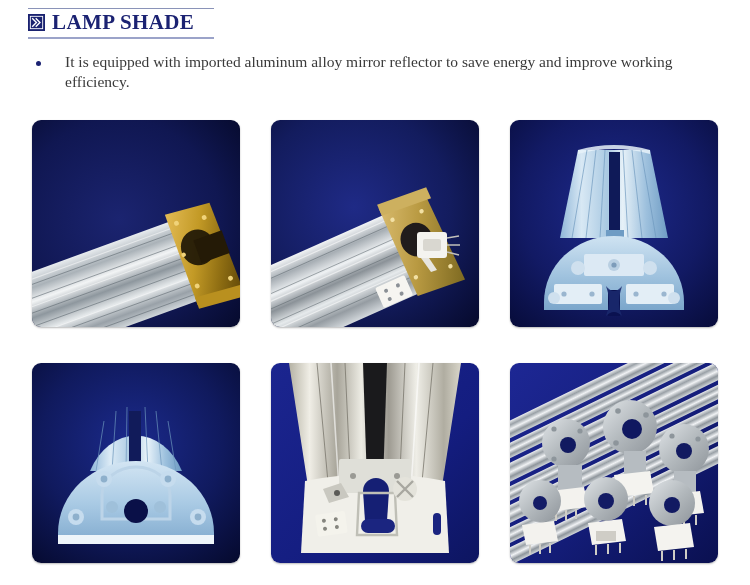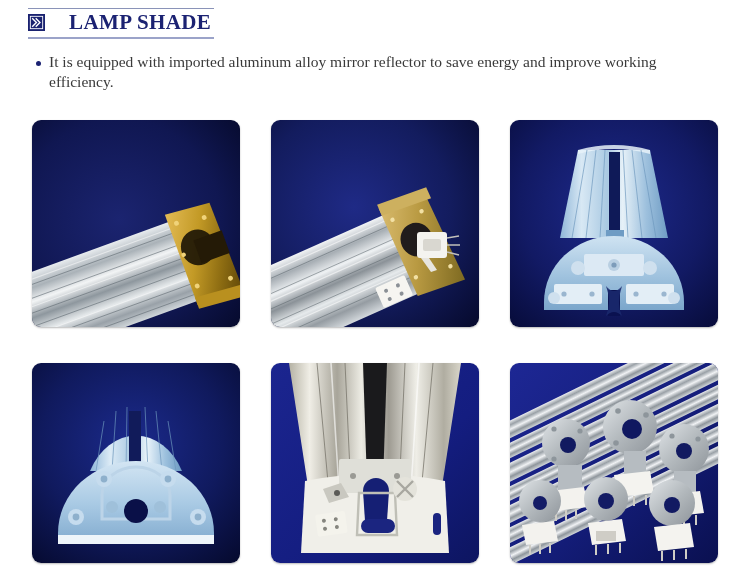--- a/index.html
+++ b/index.html
@@ -30,21 +30,21 @@
   }
   .rule-bottom {
     height: 2px;
     background: #9ba3c9;
     width: 100%;
     margin-top: 2px;
   }
   .header-row {
     display: flex;
     align-items: center;
-    gap: 24px;
+    gap: 7px;
     padding: 3px 0 2px 0;
   }
   .header-icon {
     width: 17px;
     height: 17px;
     background: #1a2270;
     display: inline-flex;
     align-items: center;
     justify-content: center;
     flex: 0 0 auto;
@@ -77,20 +77,21 @@
     height: 5px;
     border-radius: 50%;
     background: #1b2272;
     margin: 9px 8px 0 0;
   }
   .bullet-text {
     font-family: "Liberation Serif", serif;
     font-size: 15.5px;
     line-height: 1.32;
     color: #3a3a3a;
+    margin-left: 16px;
   }
 
   
   .grid {
     position: absolute;
     left: 32px;
     top: 120px;
     width: 686px;
     display: grid;
     grid-template-columns: repeat(3, 208px);

